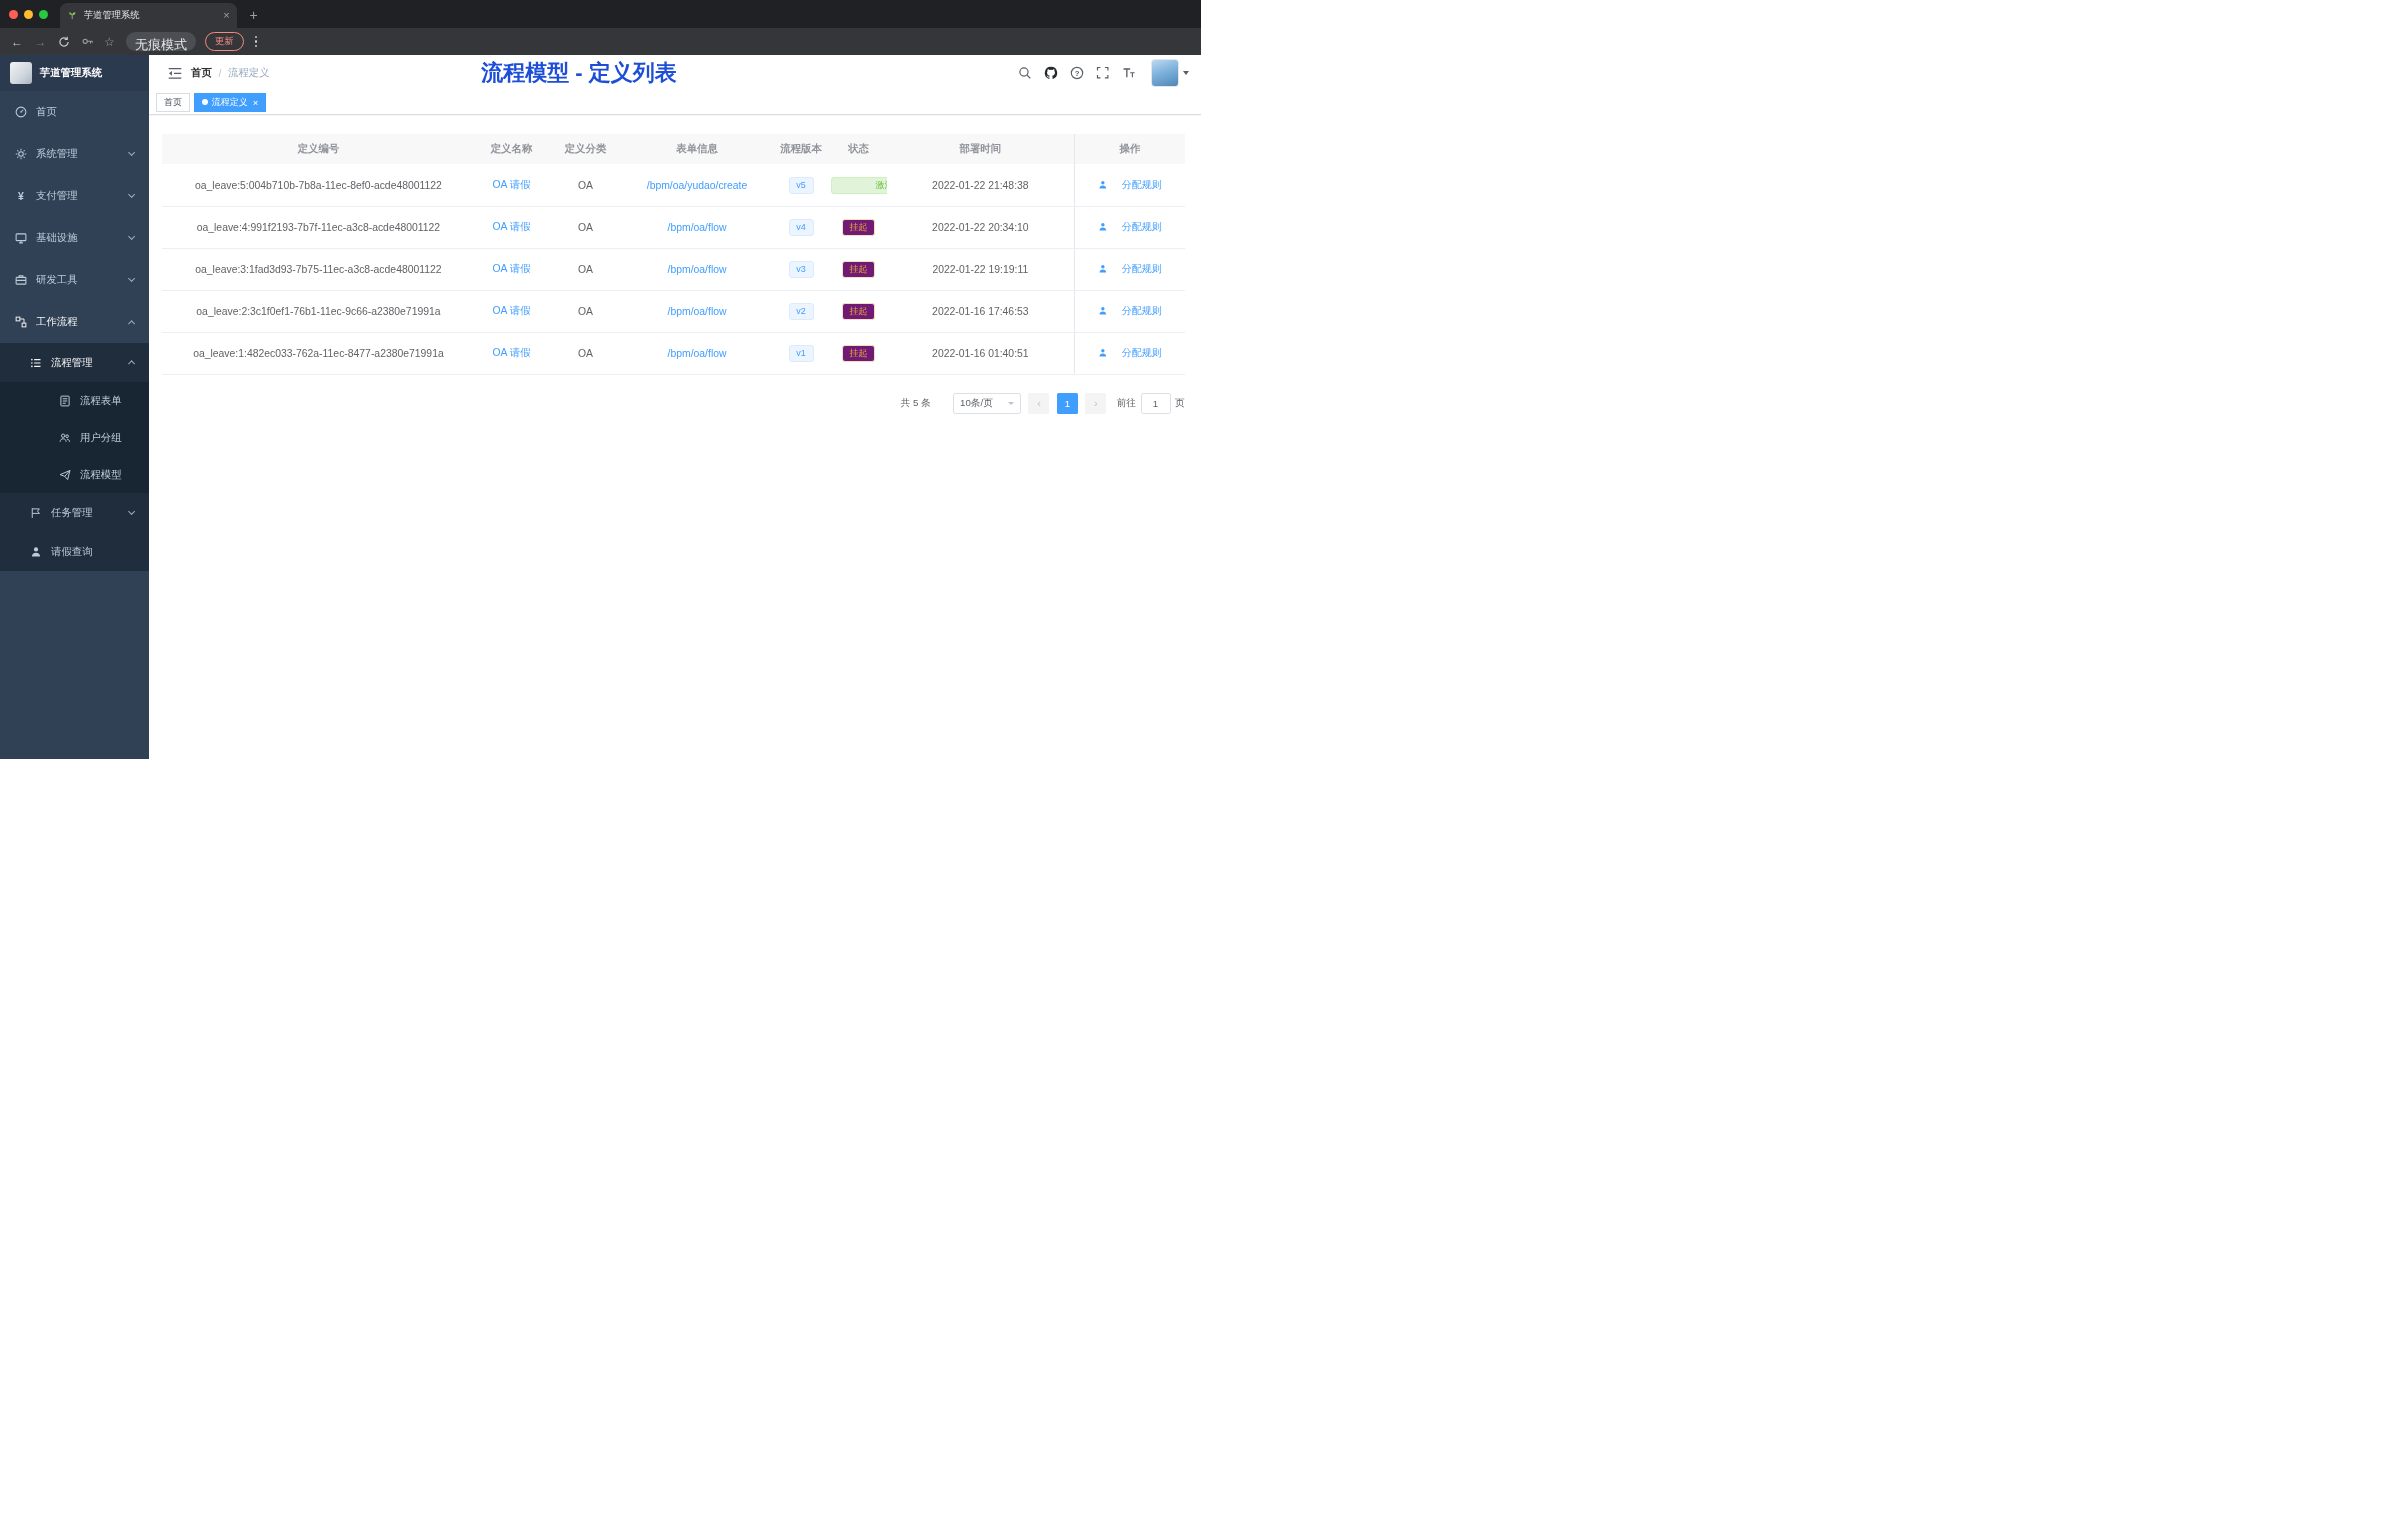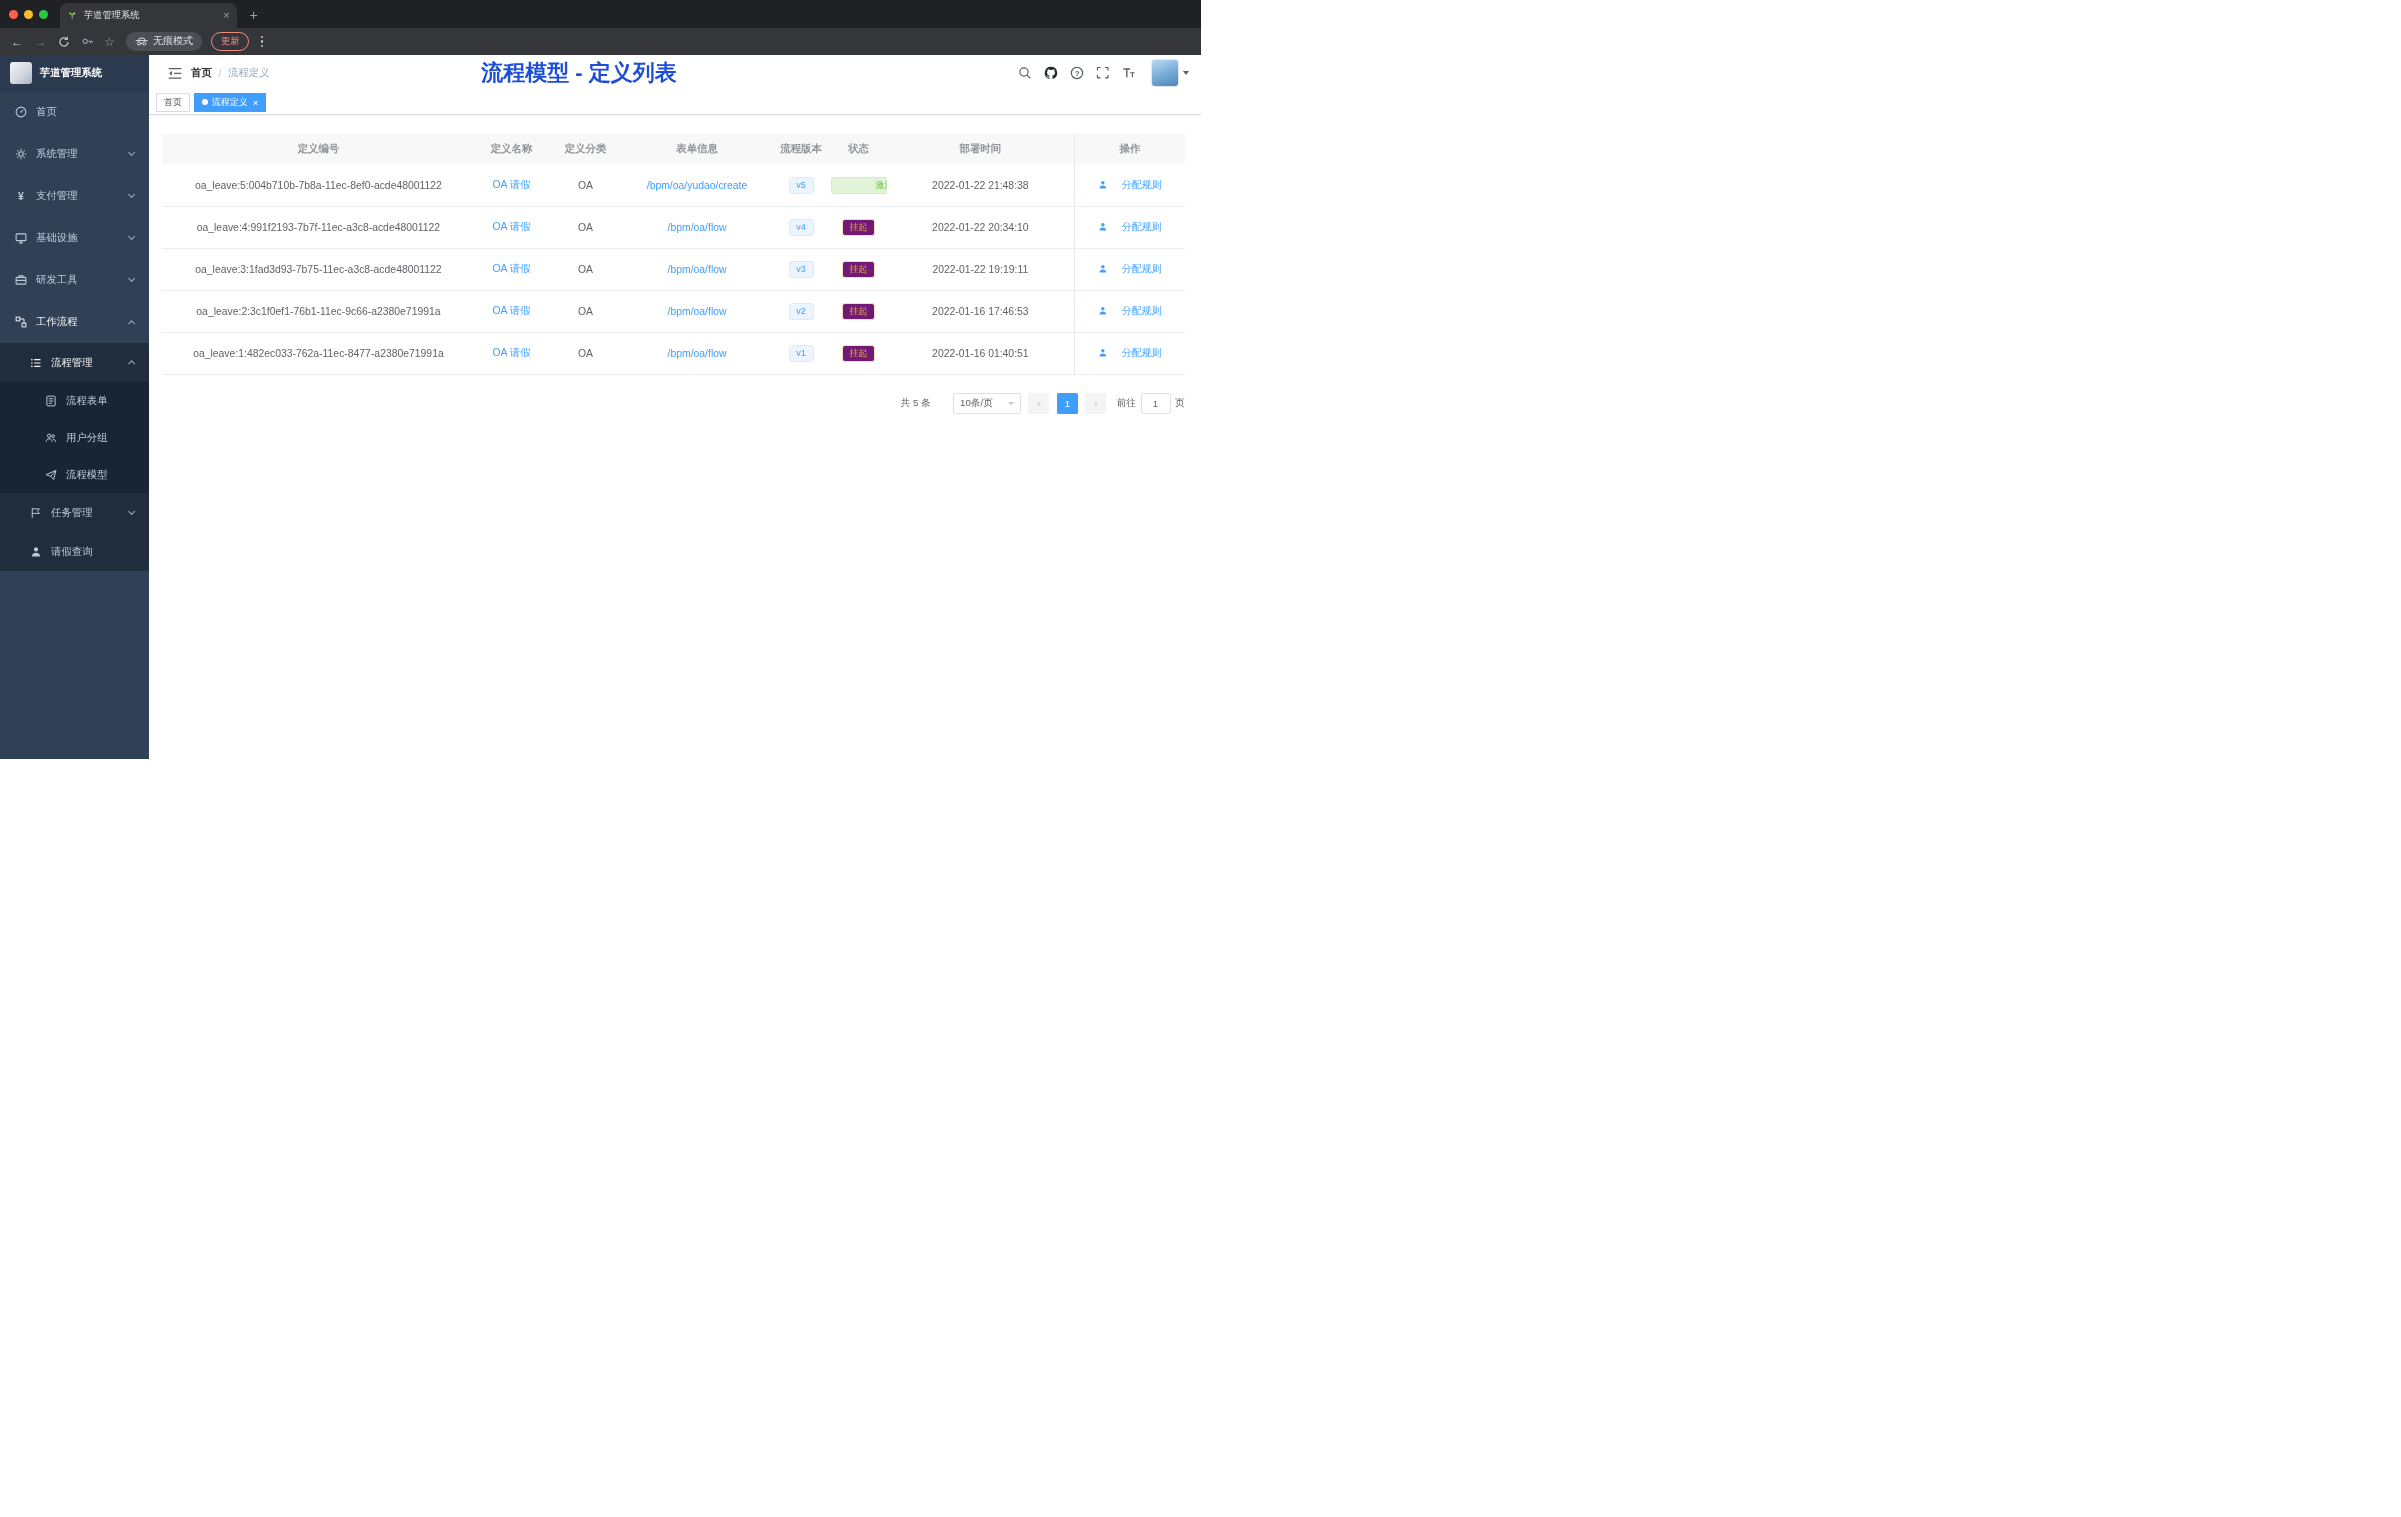--- a/index.html
+++ b/index.html
@@ -14,39 +14,39 @@
   .tab .tab-title { flex:1; white-space:nowrap; overflow:hidden; }
   .tab .tab-close { color:#9aa0a6; font-size:11px; line-height:1; }
   .newtab-btn { width:21px; height:21px; display:flex; align-items:center; justify-content:center; color:#9aa0a6; font-size:14px; margin:0 0 2.2px 6px; }
   .toolbar { height:27px; background:#35363a; display:flex; align-items:center; padding:0 6px; gap:1.5px; }
   .navbtn { width:22px; height:21px; display:flex; align-items:center; justify-content:center; color:#c7c8ca; font-size:12px; }
   .navbtn.dim { color:#73767a; }
   .urlbar { flex:1; height:21px; background:#202124; border-radius:10.4px; display:flex; align-items:center; gap:5.2px; padding:0 10.4px; margin:0 6px; font-size:9.7px; color:#9aa0a6; overflow:hidden; white-space:nowrap; }
   .url-host { color:#e8eaed; }
   .url-sep { color:#5f6368; margin:0 1.5px; }
   .tool-ic { width:21px; height:21px; display:flex; align-items:center; justify-content:center; color:#9aa0a6; font-size:12px; }
-  .incognito-chip { display:flex; align-items:center; gap:4.5px; background:#4b4e53; border-radius:9.7px; height:19.3px; padding:0 9px; color:#e8eaed; font-size:10px; margin:0 4.5px; }
+  .incognito-chip { display:flex; align-items:center; gap:4.5px; background:#4b4e53; border-radius:9.7px; height:19.3px; padding:0 9px; color:#e8eaed; font-size:13px; margin:0 4.5px;flex-direction:column; }
   .update-btn { border:0.7px solid #f28b82; color:#f28b82; border-radius:9.7px; height:18.6px; display:flex; align-items:center; padding:0 9px; font-size:9.3px; background:transparent; margin:0 3px; }
   .kebab { display:flex; flex-direction:column; align-items:center; justify-content:center; width:16.3px; height:21px; }
   .kebab i { width:2.2px; height:2.2px; border-radius:50%; background:#c7c8ca; margin:1.1px 0; }
 
   
   .app { display:flex; height:704px; }
   .sidebar { width:149px; background:#304156; flex-shrink:0; color:#bfcbd9; overflow:hidden; }
   .logo-row { height:36px; display:flex; align-items:center; gap:7.4px; padding:0 10.4px; background:#2b3a4f; }
   .logo-img { width:22px; height:22px; border-radius:3px; background:linear-gradient(135deg,#f4f4f4,#cfd6dd 60%,#aab4bf); flex-shrink:0; }
   .logo-title { color:#fff; font-size:10.4px; font-weight:bold; white-space:nowrap; }
   .menu-item { height:42px; display:flex; align-items:center; gap:9px; padding:0 15px; font-size:10.4px; color:#bfcbd9; cursor:pointer; position:relative; }
   .menu-item svg { width:12px; height:12px; flex-shrink:0; }
   .menu-item .mi-label { flex:1; }
   .arrow { width:5.2px; height:5.2px; border-right:1.1px solid #9fabb9; border-bottom:1.1px solid #9fabb9; transform:rotate(45deg); margin-top:-2.2px; }
   .arrow.up { transform:rotate(-135deg); margin-top:3px; }
   .submenu { background:#1f2d3d; }
   .submenu .menu-item { height:39px; padding-left:30px; }
-  .submenu .submenu .menu-item { height:37px; padding-left:45px; background:#182633; }
+  .submenu .submenu .menu-item { height:37px; padding-left:59px; background:#182633; }
   .menu-item.open-title { color:#f4f4f5; }
 
   .main { flex:1; display:flex; flex-direction:column; background:#fff; min-width:0; }
 
   
   .app-header { height:36px; display:flex; align-items:center; padding:0 12px; position:relative; background:#fff; }
   .hamburger { width:27px; height:27px; display:flex; align-items:center; justify-content:center; margin-right:3px; }
   .breadcrumb { display:flex; align-items:center; gap:6.7px; font-size:10.4px; }
   .crumb-home { color:#303133; font-weight:bold; }
   .crumb-sep { color:#c0c4cc; }

